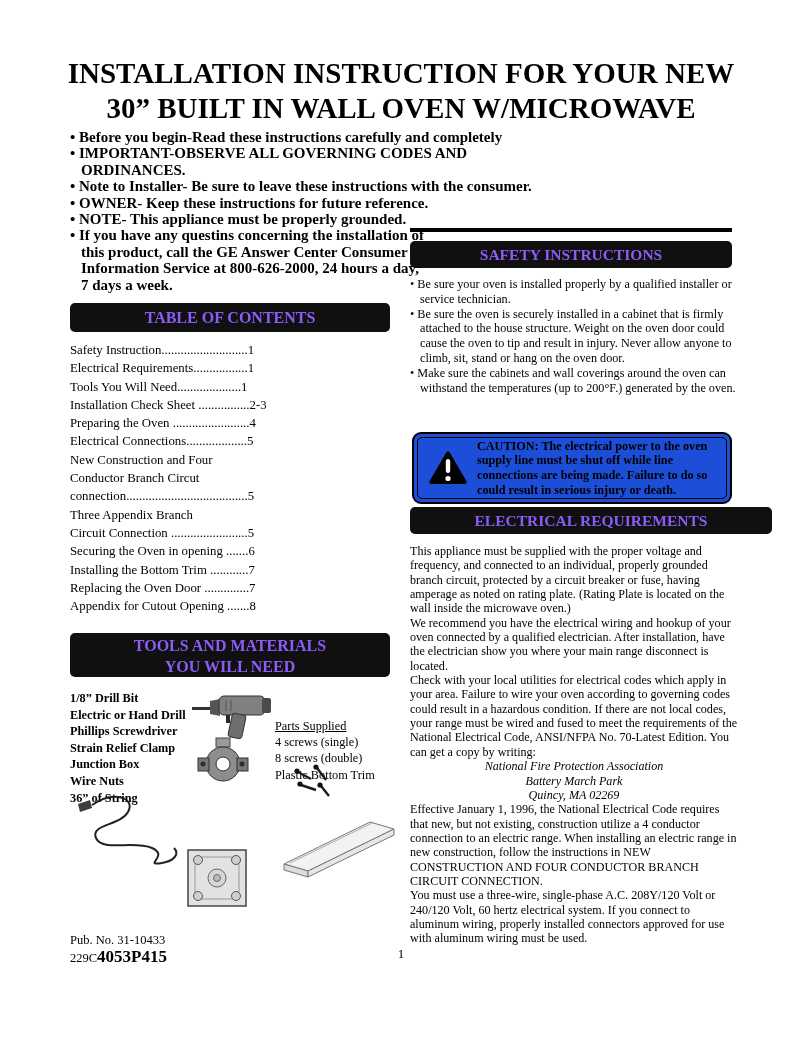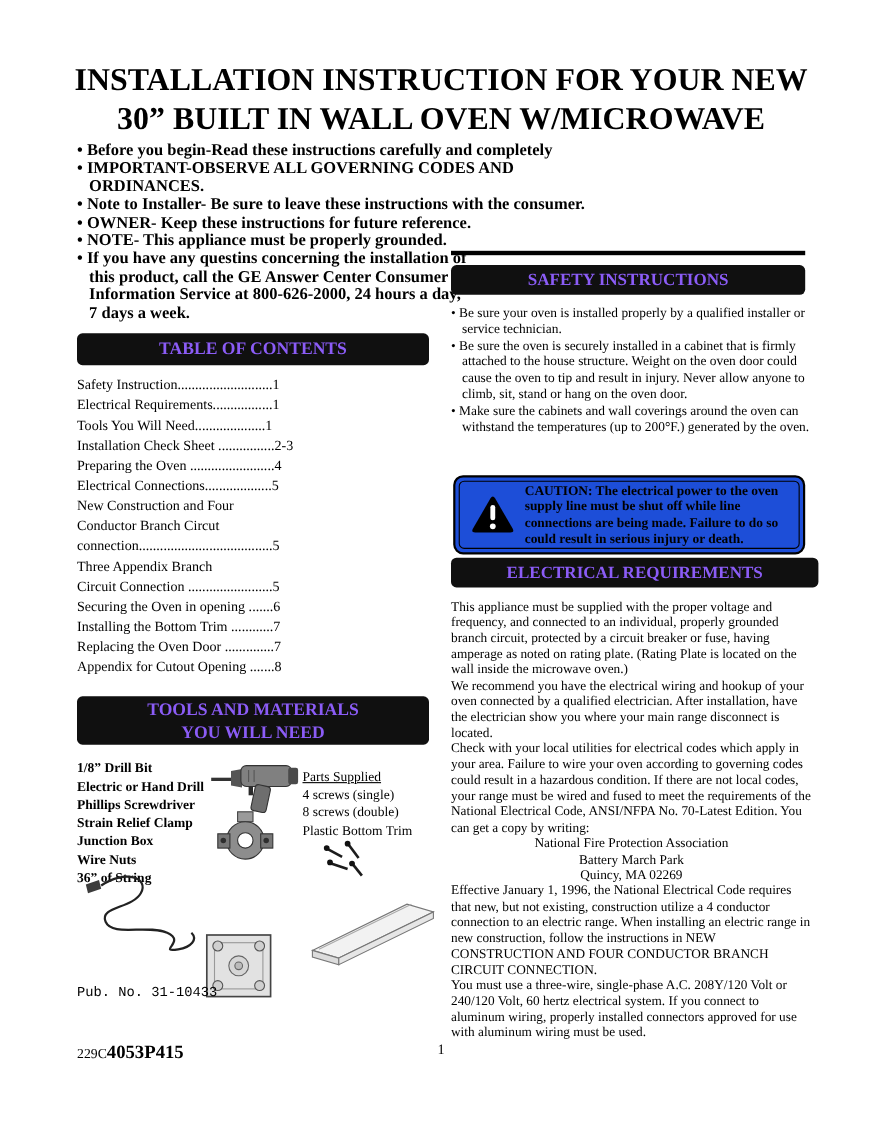--- a/index.html
+++ b/index.html
@@ -16,47 +16,47 @@
   .intro { left:70px; top:129px; width:462px; font-weight:bold;
     font-size:15px; line-height:16.4px; }
   .ib { padding-left:11px; text-indent:-11px; }
   .ib-last { width:356px; }
 
   .bar { background:#101010; color:#8b5cf6; font-weight:bold; text-align:center;
     border-radius:5px; }
   .toc-bar   { left:70px;  top:303px; width:320px; height:29px; font-size:16px; line-height:29px; }
   .tools-bar { left:70px;  top:633px; width:320px; height:44px; font-size:16px; line-height:21px; padding-top:2px; }
   .safety-bar{ left:410px; top:241px; width:322px; height:27px; font-size:15.5px; line-height:27px; }
-  .elec-bar  { left:410px; top:507px; width:334px; height:27px; font-size:15.5px; line-height:27px;font-family:Liberation Serif, serif; }
+  .elec-bar  { left:410px; top:507px; width:362px; height:27px; font-size:15.5px; line-height:27px;font-family:Liberation Serif, serif; }
 
   .rule { left:410px; top:228px; width:322px; height:4px; background:#000; }
 
   .toc-list { left:70px; top:341px; width:320px; font-size:12.8px; line-height:18.3px; }
 
   .tools-list { left:70px; top:690px; width:200px; font-weight:bold;
     font-size:12.3px; line-height:16.6px; }
   .parts { left:275px; top:698px; width:125px; font-size:12.3px; line-height:16.2px; }
-  .parts-header { text-decoration:underline; }
+  .parts-header { text-decoration:underline;margin-top:20px; }
 
   .illo { left:70px; top:680px; }
 
   .safety-bullets { left:410px; top:277px; width:328px; font-size:12.2px; line-height:14.8px; }
   .sb { padding-left:10px; text-indent:-10px; }
 
   .caution { left:412px; top:418px; width:320px; height:72px;
     border:2px solid #000; border-radius:9px; padding:3px; background:#1d4ed8;margin-top:14px; }
   .caution-inner { border:1px solid #000; border-radius:5px; height:100%;
     display:flex; align-items:center; gap:9px; padding:2px 8px 2px 10px; }
   .warn-icon { flex-shrink:0; }
   .caution-text { font-weight:bold; font-size:12.2px; line-height:14.7px; }
 
   .elec-text { left:410px; top:544px; width:328px; font-size:12.1px; line-height:14.35px; }
-  .center { text-align:center; }
-
-  .pub { left:70px; top:895px; font-size:12.5px;font-family:Liberation Mono, monospace; }
+  .center { text-align:center;font-style:italic; }
+
+  .pub { left:70px; top:933px; font-size:12.5px; }
   .part-line { left:70px; top:947px; font-size:12.5px; }
   .part-line .big { font-size:17px; font-weight:bold; }
   .pageno { left:0; top:946px; width:802px; text-align:center; font-size:13px; }
 </style>
 </head>
 <body>
 
 <div class="abs page-title">
   <div>INSTALLATION INSTRUCTION FOR YOUR NEW</div>
   <div>30” BUILT IN WALL OVEN W/MICROWAVE</div>

